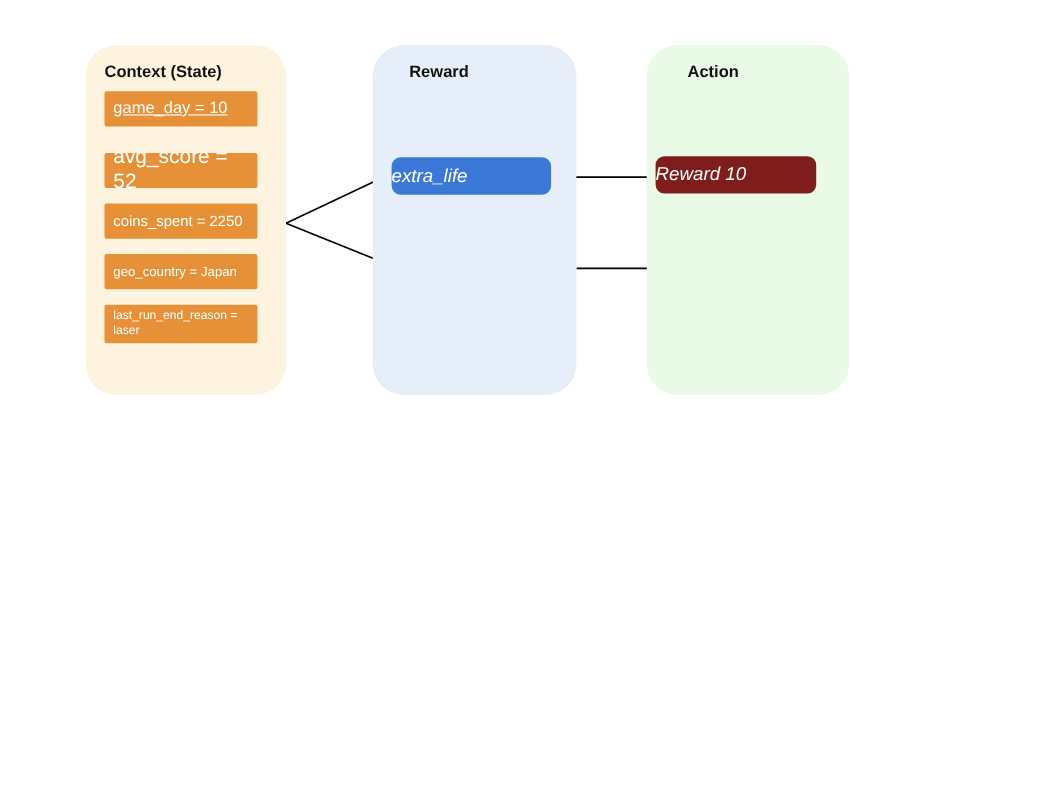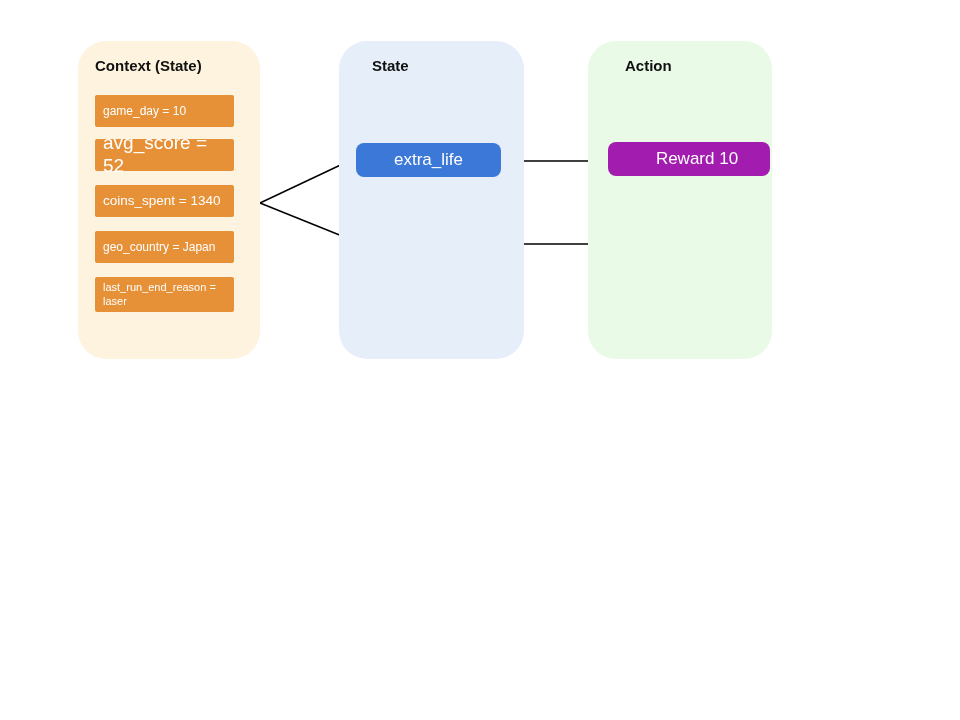--- a/index.html
+++ b/index.html
@@ -50,42 +50,43 @@
     height: 32px;
     background: #E69138;
     border-radius: 2px;
     display: flex;
     align-items: center;
     box-sizing: border-box;
     padding: 0 8px;
     color: #ffffff;
     line-height: 1.2;
   }
-  .ctx-item.i0 { top: 54px;  font-size: 12px; }
+  .ctx-item.i0 { top: 42px;  font-size: 15px; text-decoration: underline; }
   .ctx-item.i1 { top: 98px;  font-size: 19px; }
   .ctx-item.i2 { top: 144px; font-size: 13.5px; }
   .ctx-item.i3 { top: 190px; font-size: 12px; }
   .ctx-item.i4 { top: 236px; height: 35px; font-size: 11px; }
 
   .pill {
     position: absolute;
     height: 34px;
     border-radius: 8px;
     display: flex;
     align-items: center;
-    justify-content: center;
+    justify-content: flex-start;
     color: #ffffff;
     font-size: 17px;
     white-space: nowrap;
+    font-style: italic;
   }
   .action .pill { left: 17px; width: 145px; background: #3C78D8; }
   .action .pill.a0 { top: 102px; }
   .action .pill.a1 { top: 182px; }
 
-  .reward .pill { left: 20px; width: 146px; background: #a21caf; padding-left: 16px; }
+  .reward .pill { left: 8px; width: 146px; background: #7f1d1d; }
   .reward .pill.r0 { top: 101px; }
   .reward .pill.r1 { top: 182px; }
 </style>
 </head>
 <body>
 
 <div class="canvas">
 
   <svg class="connectors" viewBox="0 0 960 720" xmlns="http://www.w3.org/2000/svg">
     <line x1="260" y1="203" x2="349" y2="161" stroke="#000000" stroke-width="1.5"></line>
@@ -96,32 +97,32 @@
 
   <section class="panel context">
     <h2 class="panel-title">Context (State)</h2>
     <div class="ctx-item i0">
       <span>game_day = 10</span>
     </div>
     <div class="ctx-item i1">
       <span>avg_score = 52</span>
     </div>
     <div class="ctx-item i2">
-      <span>coins_spent = 1340</span>
+      <span>coins_spent = 2250</span>
     </div>
     <div class="ctx-item i4">
       <span>last_run_end_reason = laser</span>
     </div>
     <div class="ctx-item i3">
       <span>geo_country = Japan</span>
     </div>
   </section>
 
   <section class="panel action">
-    <h2 class="panel-title">State</h2>
+    <h2 class="panel-title">Reward</h2>
     <div class="pill a0">
       <span>extra_life</span>
     </div>
   </section>
 
   <section class="panel reward">
     <h2 class="panel-title">Action</h2>
     <div class="pill r0">
       <span>Reward 10</span>
     </div>

